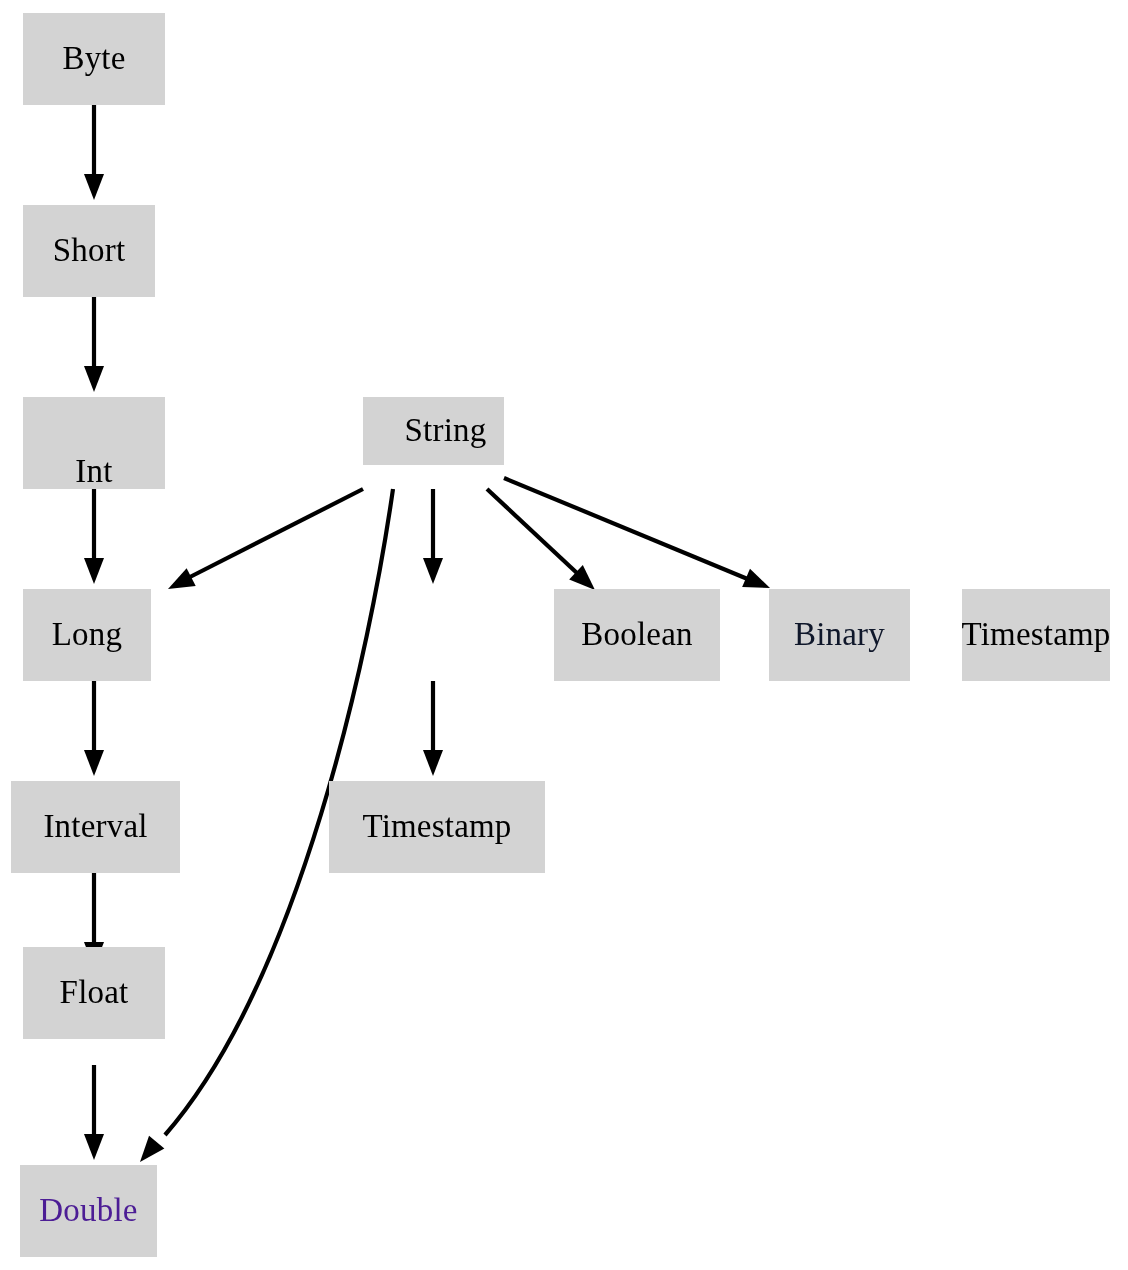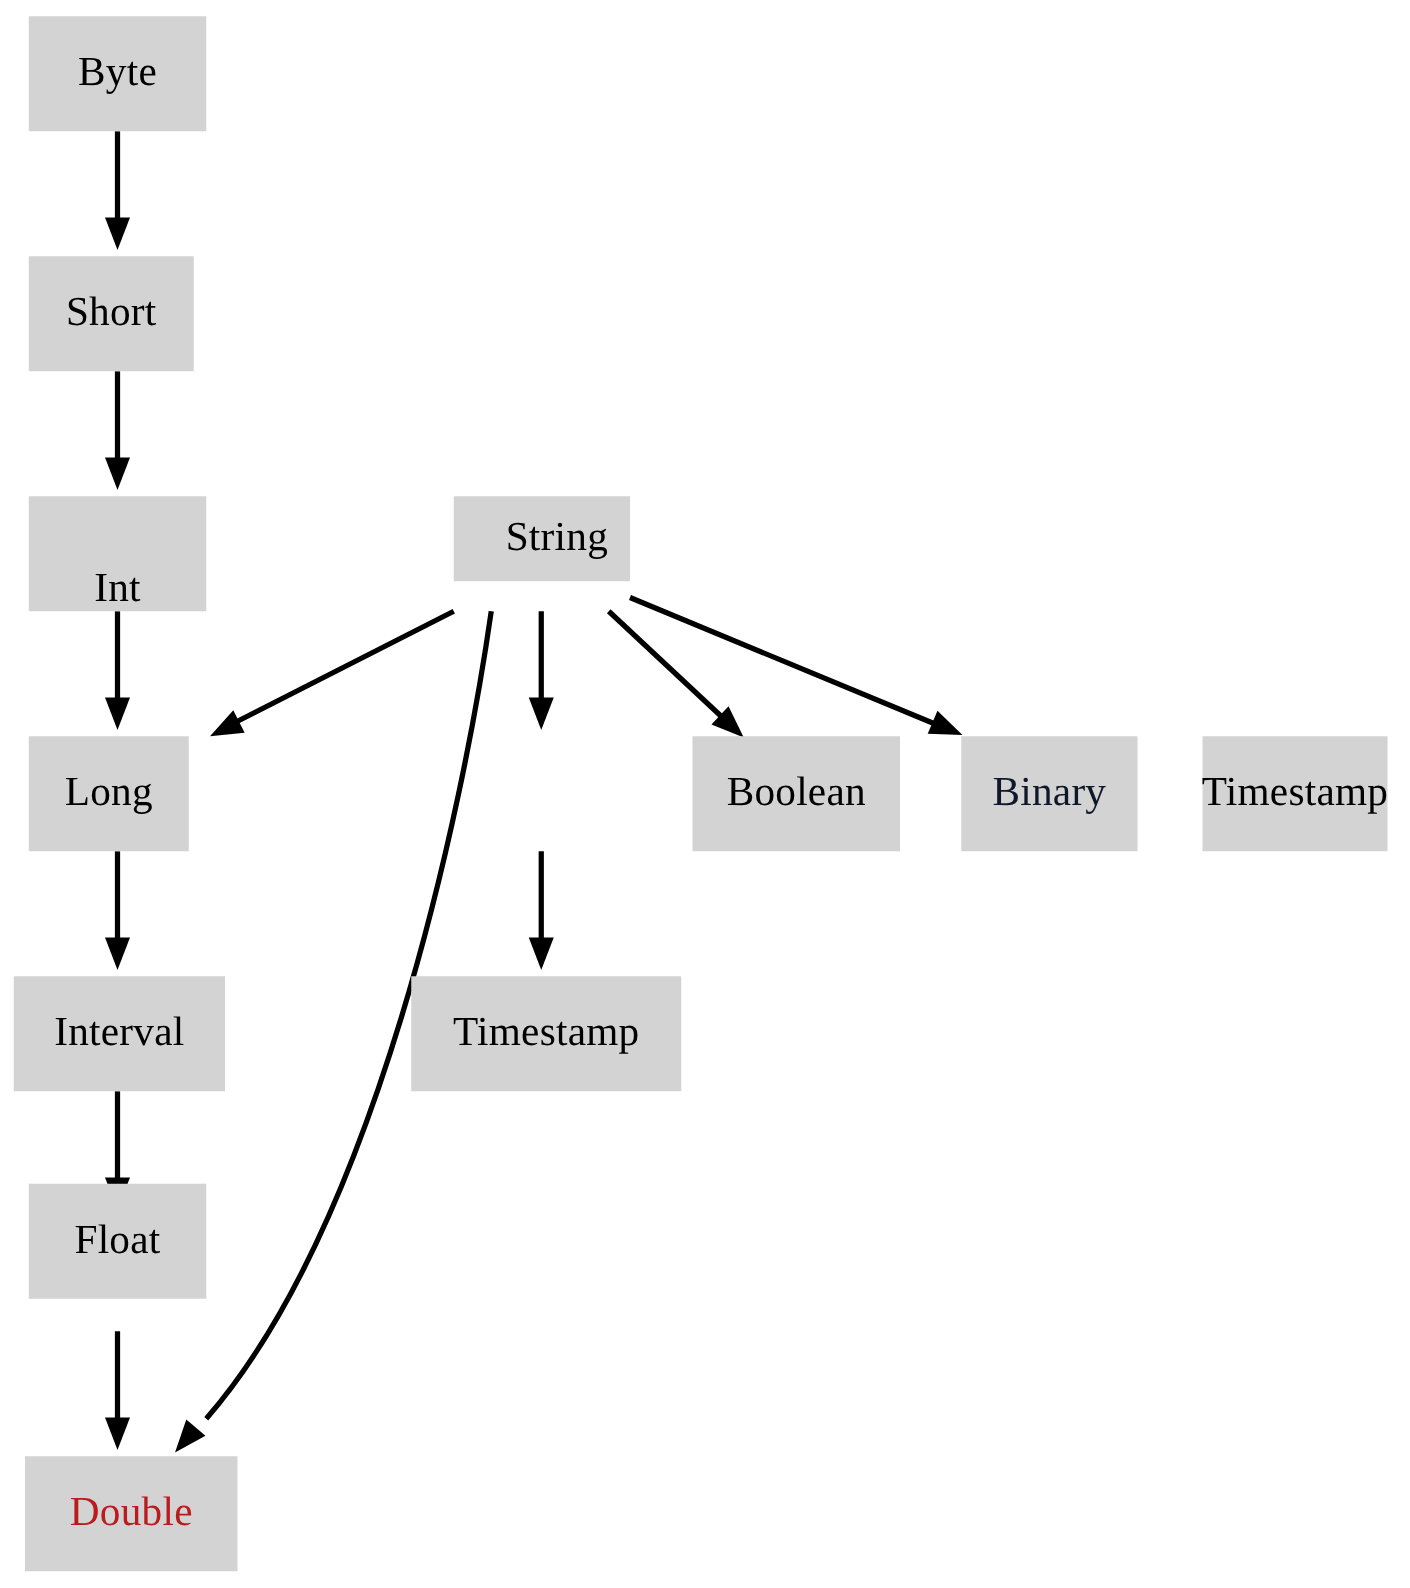--- a/index.html
+++ b/index.html
@@ -113,21 +113,21 @@
   </div>
   <div class="graph-node" style="left: 23px; top: 589px; width: 128px; height: 92px; background: rgb(211, 211, 211); color: rgb(0, 0, 0);">
     <span class="node-label">Long</span>
   </div>
   <div class="graph-node" style="left: 11px; top: 781px; width: 169px; height: 92px; background: rgb(211, 211, 211); color: rgb(0, 0, 0);">
     <span class="node-label">Interval</span>
   </div>
   <div class="graph-node" style="left: 23px; top: 947px; width: 142px; height: 92px; background: rgb(211, 211, 211); color: rgb(0, 0, 0);">
     <span class="node-label">Float</span>
   </div>
-  <div class="graph-node" style="left: 20px; top: 1165px; width: 170px; height: 92px; background: rgb(211, 211, 211); color: #b91c1c;">
+  <div class="graph-node" style="left: 20px; top: 1165px; width: 137px; height: 92px; background: rgb(211, 211, 211); color: #4c1d95;">
     <span class="node-label">Double</span>
   </div>
   <div class="graph-node" style="left: 363px; top: 397px; width: 141px; height: 68px; background: rgb(211, 211, 211); color: rgb(0, 0, 0); padding-left: 24px;">
     <span class="node-label">String</span>
   </div>
   <div class="graph-node" style="left: 329px; top: 781px; width: 216px; height: 92px; background: rgb(211, 211, 211); color: rgb(0, 0, 0);">
     <span class="node-label">Timestamp</span>
   </div>
   <div class="graph-node" style="left: 554px; top: 589px; width: 166px; height: 92px; background: rgb(211, 211, 211); color: rgb(0, 0, 0);">
     <span class="node-label">Boolean</span>

